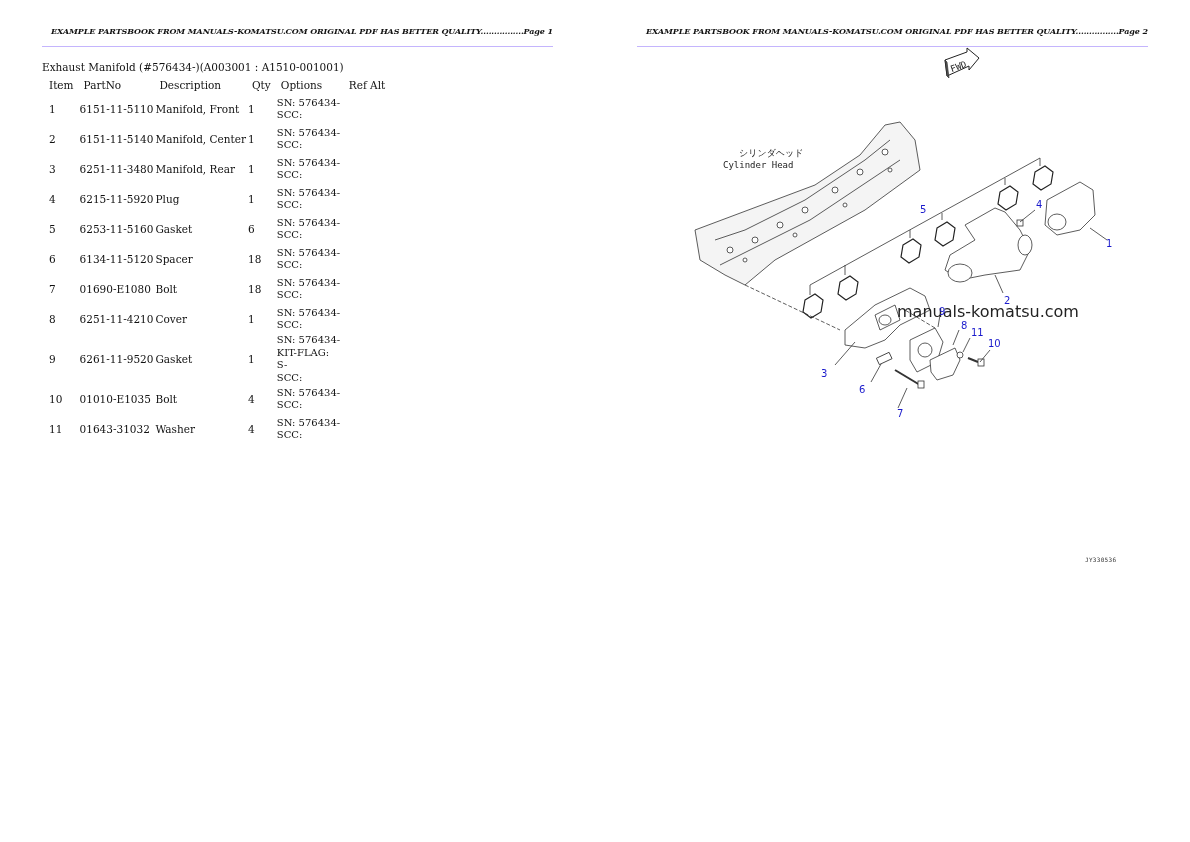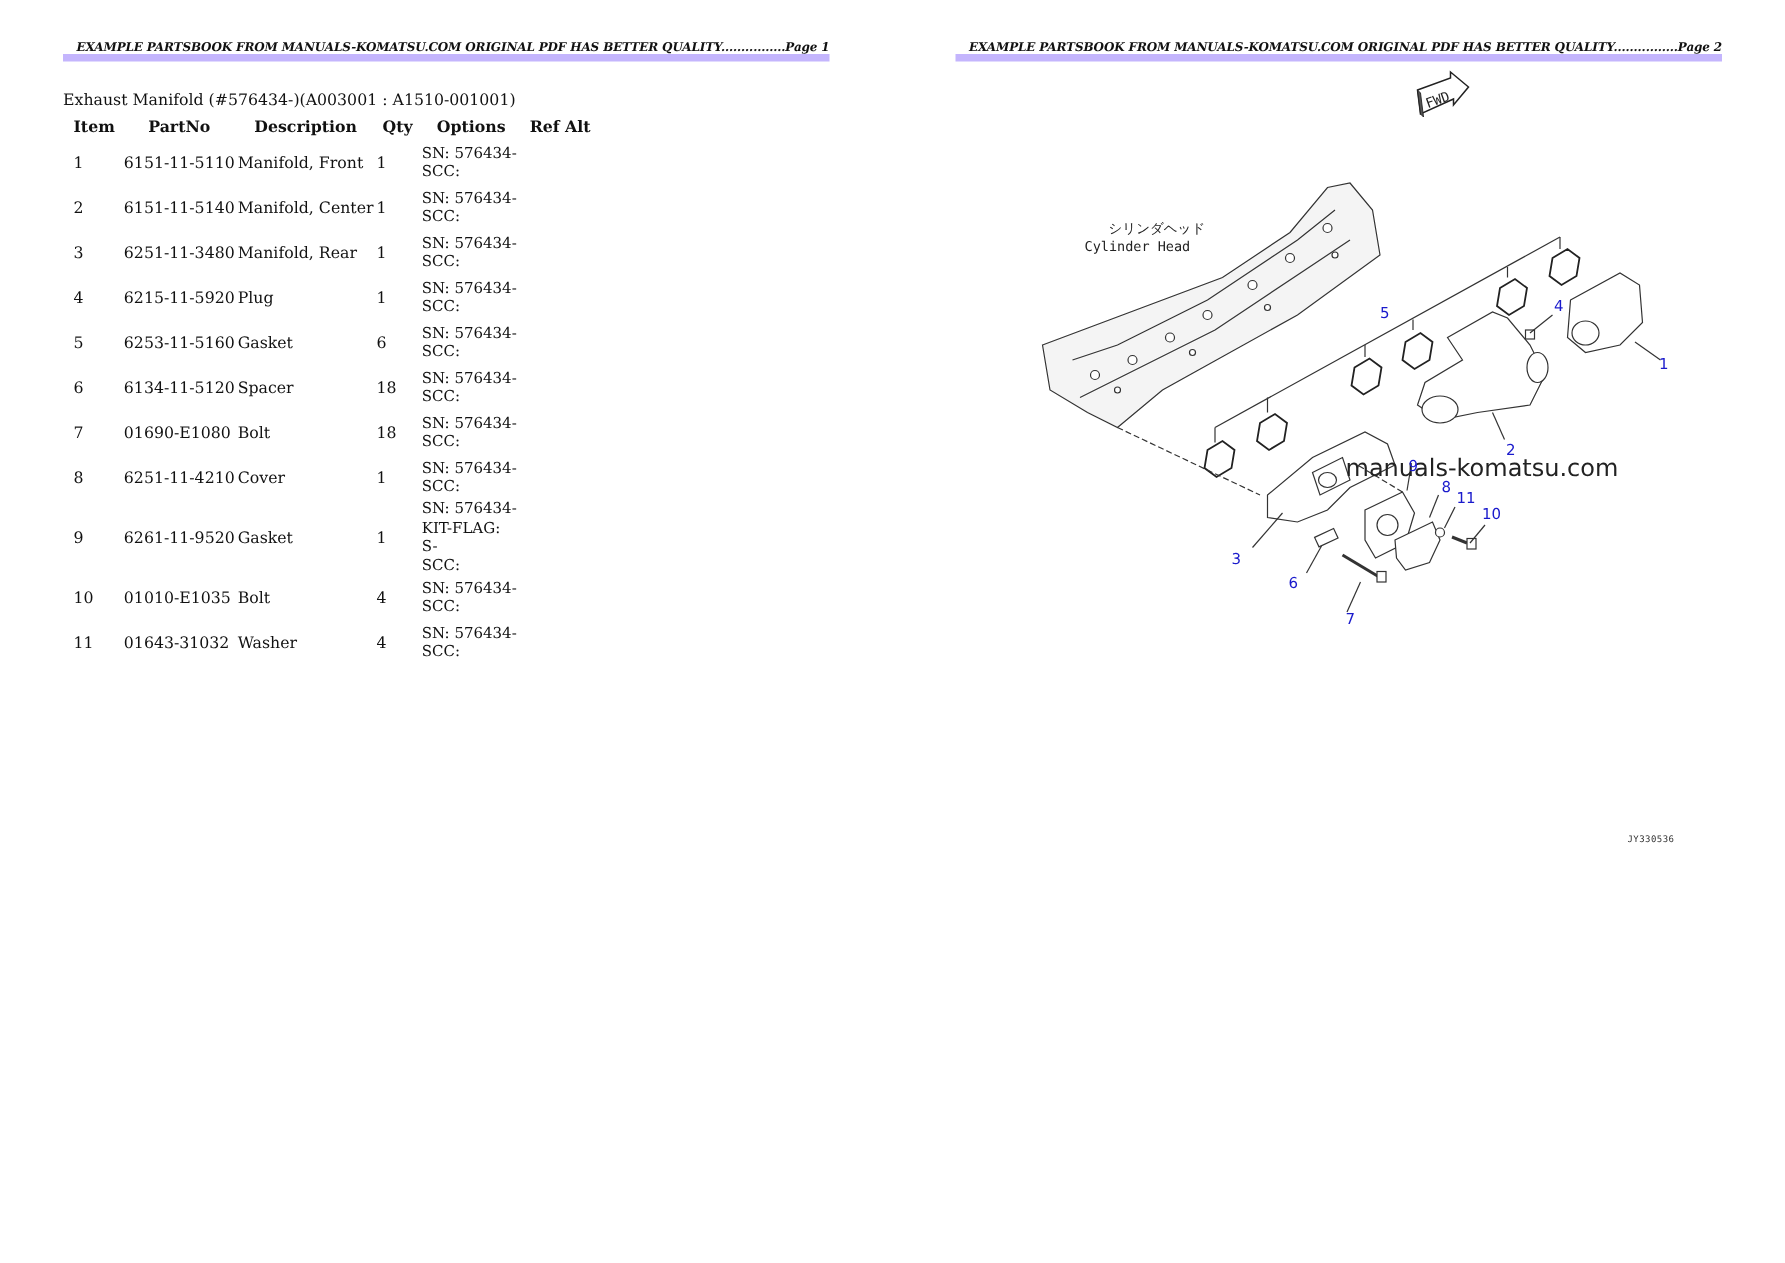--- a/index.html
+++ b/index.html
@@ -2,28 +2,28 @@
 <html><head>
   <meta charset="utf-8">
   <style>
     html, body { margin:0; padding:0; background:#ffffff; }
     body { width:1190px; height:842px; position:relative; overflow:hidden;
       font-family:"DejaVu Serif", serif; color:#111; }
     .page { position:absolute; top:0; width:595px; height:842px; }
     .page1 { left:0; }
     .page2 { left:595px; }
     .hdr { position:absolute; top:26px; font-size:8px; font-weight:bold; font-style:italic;
-      text-align:right; border-bottom:5px solid #c4b5fd; padding-bottom:0; letter-spacing:-0.1px; }
+      text-align:right; border-bottom:1px solid #c4b5fd; padding-bottom:10px; letter-spacing:-0.1px; }
     .page1 .hdr { left:42px; width:511px; }
     .page2 .hdr { left:42px; width:511px; }
     .crumbs { position:absolute; left:42px; top:46px; font-size:10.5px; white-space:nowrap; }
     .crumbs a { color:#1a1aff; text-decoration:underline; }
     .subtitle { position:absolute; left:42px; top:61px; font-size:10.5px; white-space:nowrap; }
     table.parts { position:absolute; left:44px; top:76px; border-collapse:collapse; font-size:10.5px; }
-    table.parts th { font-weight:bold; text-align:center; padding:2px 5px 3px 5px; height:13px; white-space:nowrap; }
+    table.parts th { font-weight:normal; text-align:left; padding:2px 5px 3px 5px; height:13px; white-space:nowrap; }
     table.parts td { padding:0 1px; vertical-align:middle; white-space:nowrap; height:30px; }
     table.parts td.opt { font-size:10px; line-height:12.5px; white-space:normal; width:66px; }
     table.parts tr.tall td { height:42px; }
     td.c-item { width:28px; padding-left:5px !important; }
     td.c-part { width:70px; }
     td.c-desc { width:86px; }
     td.c-qty { width:22px; text-align:left; }
     .fwd { position:absolute; left:346px; top:46px; }
     .diagram { position:absolute; left:90px; top:110px; width:440px; height:320px; }
     .callout { position:absolute; color:#1a1acc; font-family:"DejaVu Sans", sans-serif; font-size:10px; }

